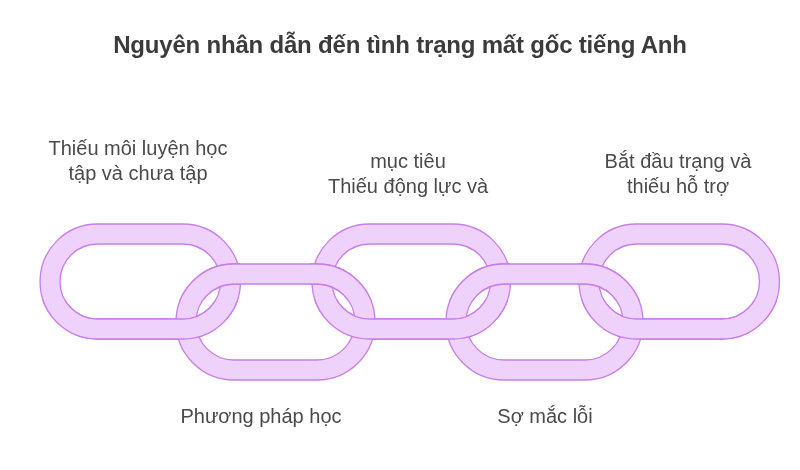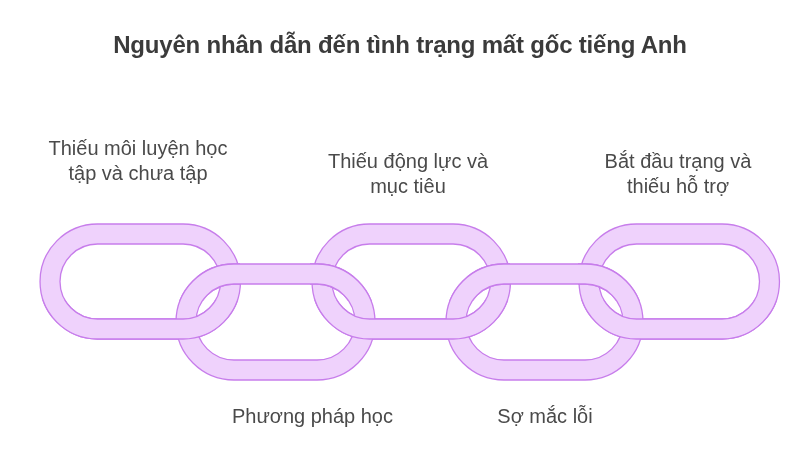--- a/index.html
+++ b/index.html
@@ -45,30 +45,30 @@
 <body>
 
 <div class="title">Nguyên nhân dẫn đến tình trạng mất gốc tiếng Anh</div>
 
 <div class="label" style="left:18px; top:136px; width:240px;">
   <span>Thiếu môi luyện học</span>
   <span>tập và chưa tập</span>
 </div>
 
 <div class="label" style="left:298px; top:149px; width:220px;">
+  <span>mục tiêu</span>
   <span>Thiếu động lực và</span>
-  <span>mục tiêu</span>
 </div>
 
 <div class="label" style="left:568px; top:149px; width:220px;">
   <span>Bắt đầu trạng và</span>
   <span>thiếu hỗ trợ</span>
 </div>
 
-<div class="label" style="left:173px; top:404px; width:220px;text-align:right;">
+<div class="label" style="left:151px; top:404px; width:220px;">
   <span>Phương pháp học</span>
 </div>
 
 <div class="label" style="left:445px; top:404px; width:200px;text-align:center;">
   <span>Sợ mắc lỗi</span>
 </div>
 
 <svg id="chain" width="800" height="470" viewBox="0 0 800 470">
   <defs>
 

